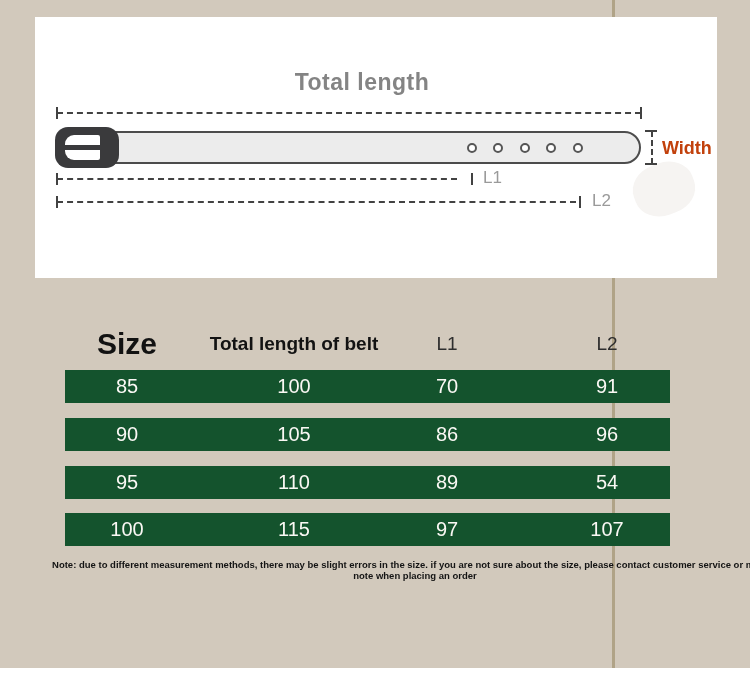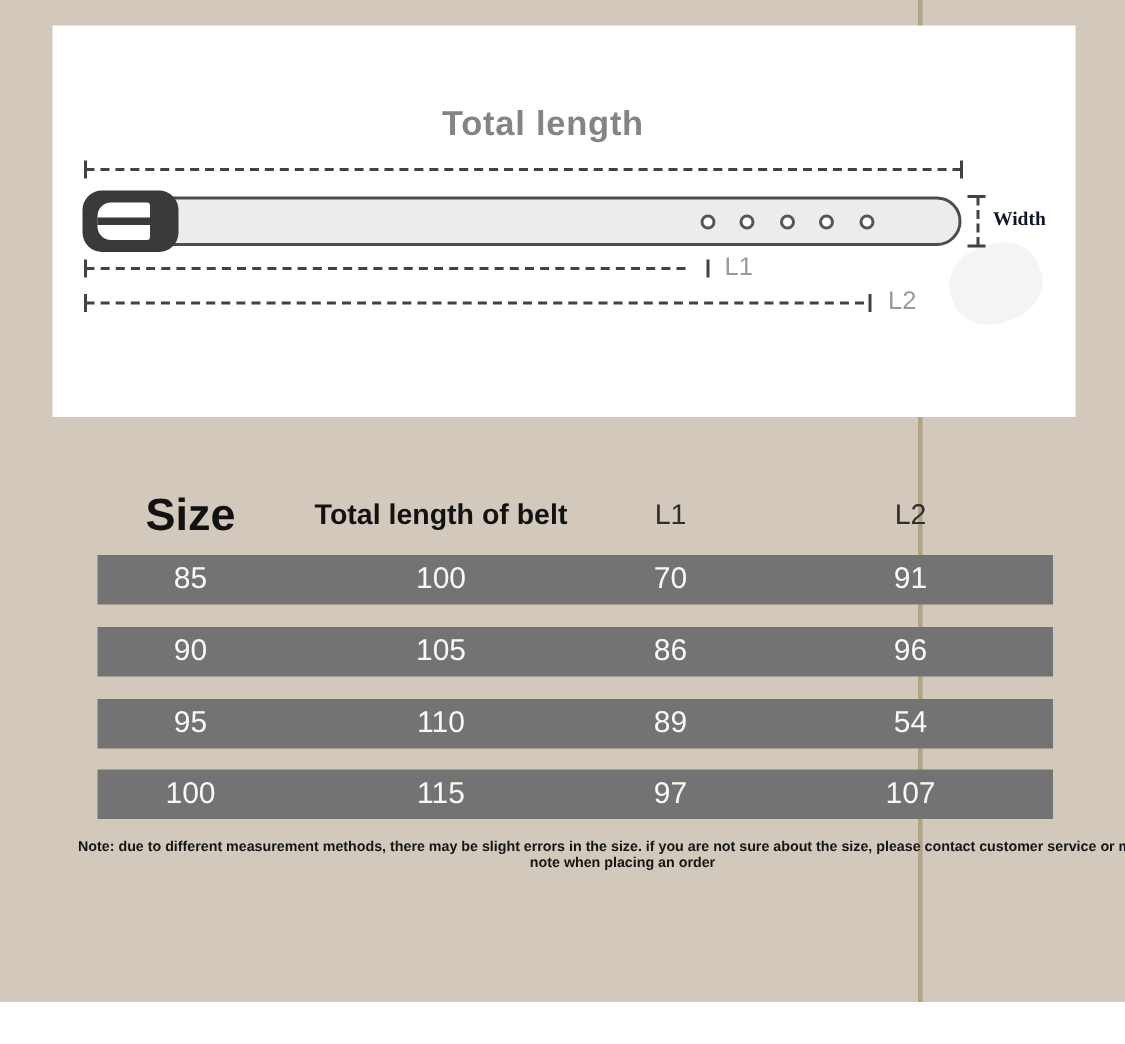--- a/index.html
+++ b/index.html
@@ -16,33 +16,33 @@
   .dash-v{position:absolute;border-left:2px dashed #424242;width:0;}
   .tick-v{position:absolute;width:2px;height:12px;background:#424242;}
   .tick-h{position:absolute;width:12px;height:2px;background:#424242;}
   .strap{position:absolute;left:25px;top:114px;width:581px;height:33px;background:#ececec;
     border:2px solid #4c4c4c;border-radius:8px 17px 17px 8px;box-sizing:border-box;}
   .buckle{position:absolute;left:20px;top:110px;width:64px;height:41px;background:#3a3a3c;border-radius:13px;}
   .buckle-inner{position:absolute;left:30px;top:118px;width:35px;height:25px;background:#ffffff;border-radius:9px 2px 2px 9px;}
   .buckle-prong{position:absolute;left:30px;top:128px;width:35px;height:5px;background:#3a3a3c;}
   .hole{position:absolute;top:126px;width:10px;height:10px;border:2px solid #565656;border-radius:50%;
     background:#ffffff;box-sizing:border-box;}
-  .lbl-width{position:absolute;left:627px;top:121px;font-size:13px;font-weight:bold;color:#0f172a;font-family:Liberation Serif, serif;}
+  .lbl-width{position:absolute;left:627px;top:121px;font-size:18px;font-weight:bold;color:#c2410c;}
   .lbl-l{position:absolute;font-size:17px;color:#9a9a9a;}
   .smudge{position:absolute;left:598px;top:146px;width:62px;height:52px;background:#f6f4f2;
     border-radius:45%;transform:rotate(-20deg);}
 
   
   .thead{position:absolute;left:65px;top:326px;width:605px;height:36px;}
   .thead span{position:absolute;transform:translateX(-50%);line-height:36px;white-space:nowrap;}
   .h-size{left:62px;font-size:30px;font-weight:bold;color:#121212;}
   .h-total{left:229px;font-size:19px;font-weight:bold;color:#121212;text-align:right;}
   .h-l1{left:382px;font-size:19px;color:#2e2e2e;}
   .h-l2{left:542px;font-size:19px;color:#2e2e2e;}
-  .trow{position:absolute;left:65px;width:605px;height:33px;background:#737373;padding-left:32px;}
+  .trow{position:absolute;left:65px;width:605px;height:33px;background:#14532d;}
   .trow span{position:absolute;transform:translateX(-50%);line-height:33px;font-size:20px;color:#faf8f4;white-space:nowrap;}
   .c1{left:62px;} .c2{left:229px;} .c3{left:382px;} .c4{left:542px;}
   .row1{top:370px;} .row2{top:418px;text-align:center;} .row3{top:466px;} .row4{top:513px;}
   .note{position:absolute;left:0;top:559px;width:734px;text-align:center;
     font-size:9.5px;font-weight:bold;color:#141414;margin-left:48px;}
 </style>
 </head>
 <body>
 
 <div class="page">

